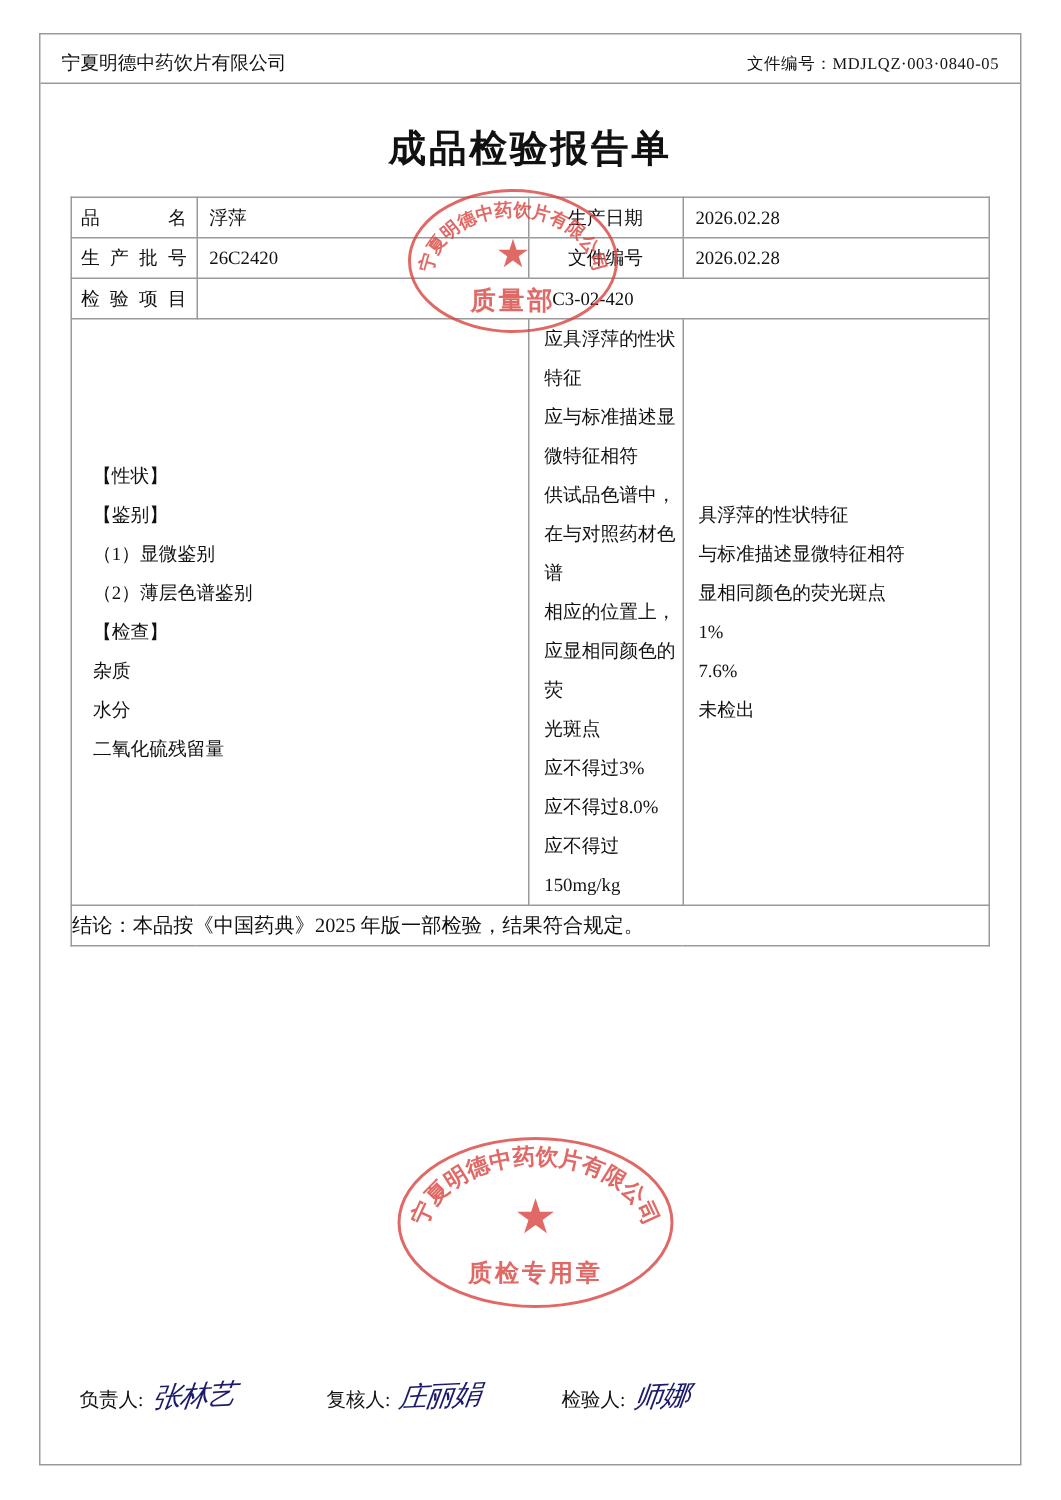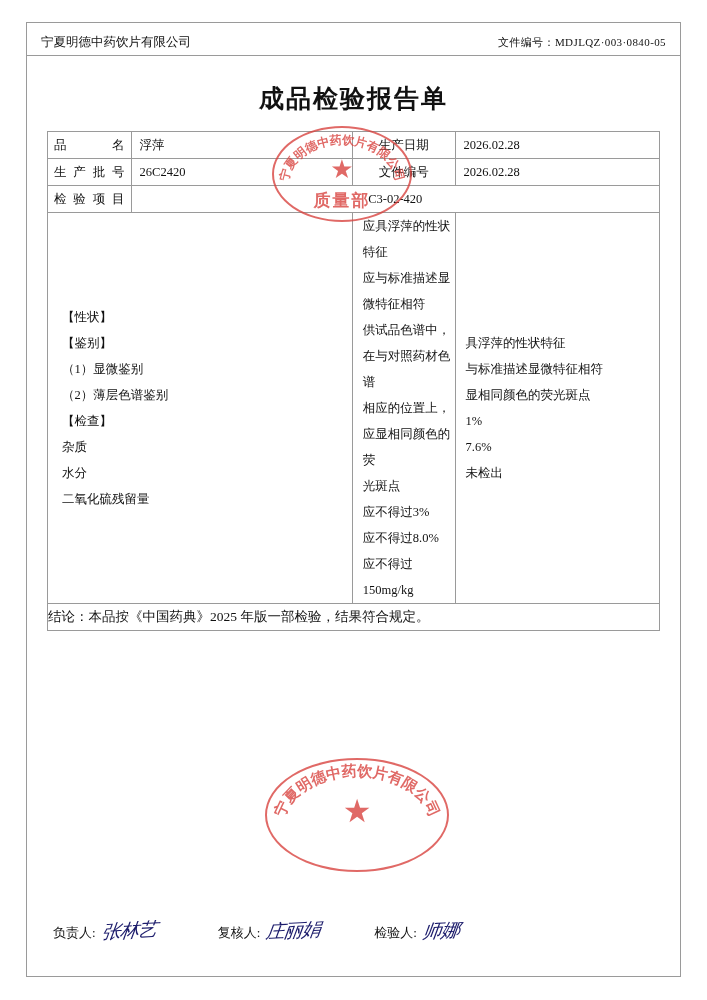--- a/index.html
+++ b/index.html
@@ -353,15 +353,16 @@
       <svg viewBox="0 0 180 110" preserveAspectRatio="none">
         <defs>
           <path id="arcBot" d="M 16,66 A 74,50 0 0 1 164,66" fill="none"></path>
         </defs>
         <text font-size="15">
           <textPath href="#arcBot" startOffset="50%" text-anchor="middle">宁夏明德中药饮片有限公司</textPath>
         </text>
       </svg>
     </div>
     <div class="star">★</div>
+    <div class="sub">质检专用章</div>
   </div>
 
 </div>
 
 </body></html>

